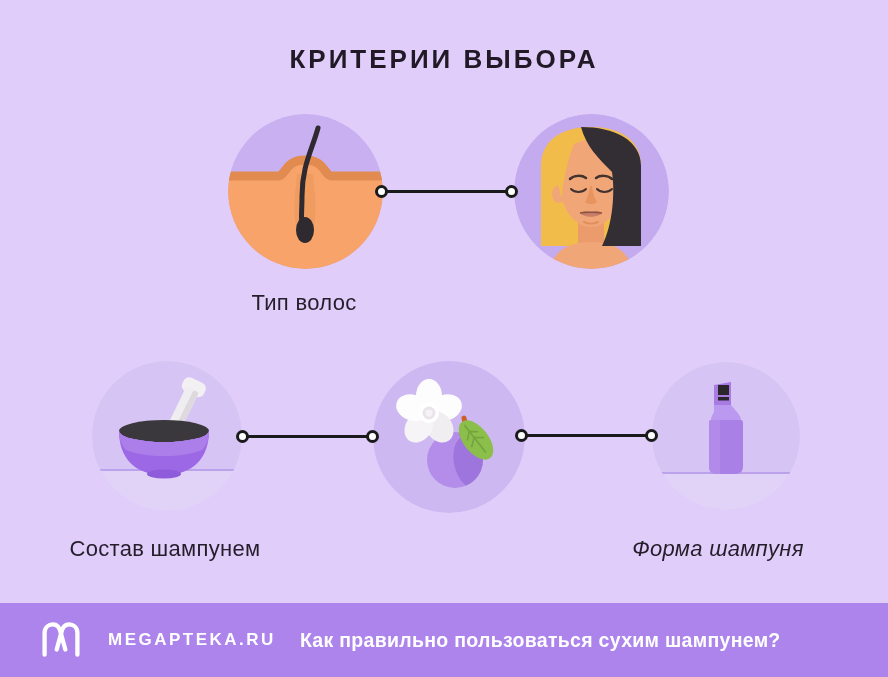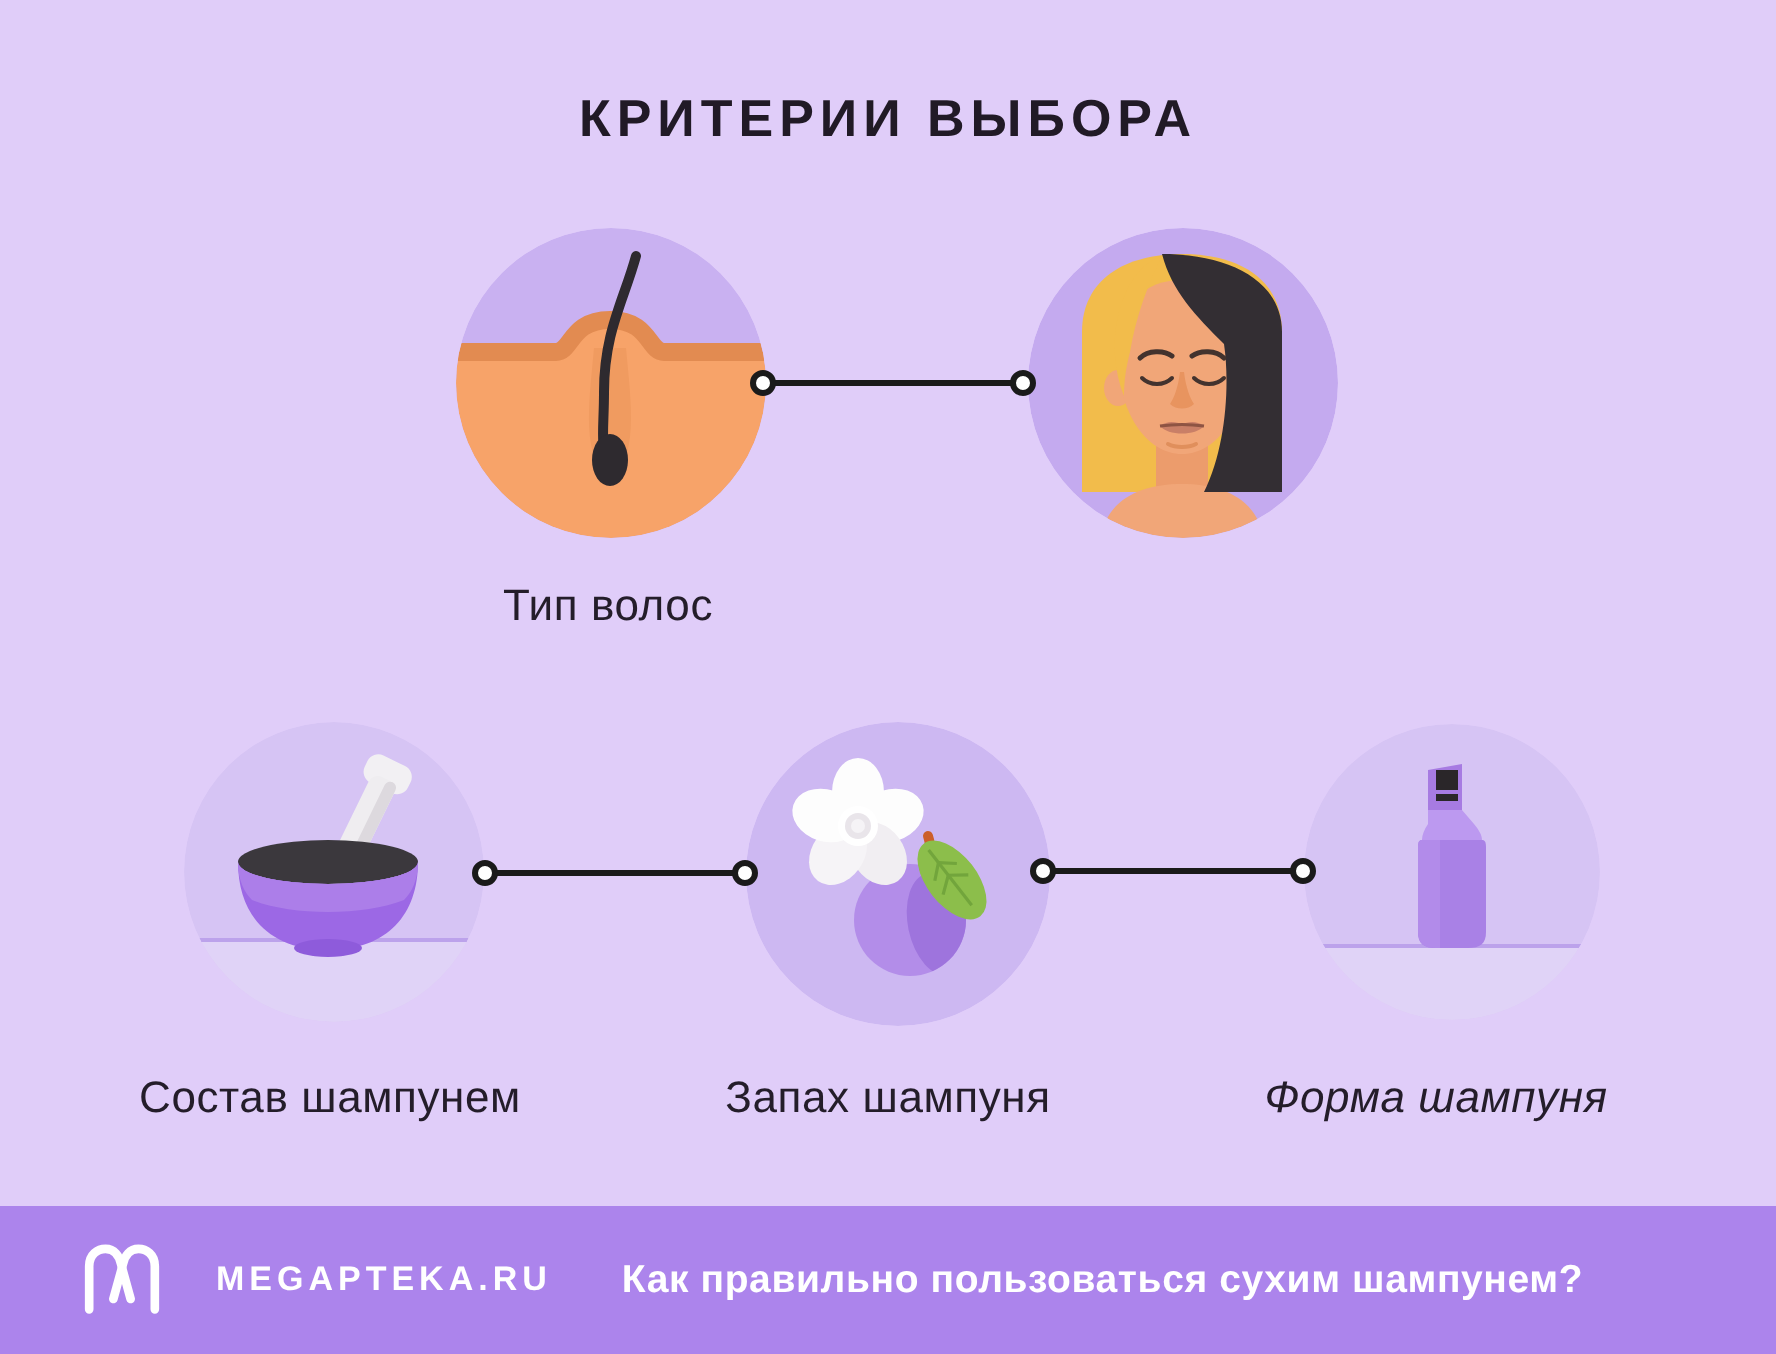--- a/index.html
+++ b/index.html
@@ -36,21 +36,21 @@
   .footer{
     position:absolute;left:0;top:603px;width:888px;height:74px;
     background:#AC84EC;display:flex;align-items:center;
   }
   .footer-logo{margin-left:40px;width:42px;height:38px;flex:0 0 auto;}
   .footer-brand{
     margin-left:26px;color:#FFFFFF;font-size:17px;font-weight:700;
     letter-spacing:2.5px;white-space:nowrap;
   }
   .footer-question{
-    margin-left:35px;color:#FFFFFF;font-size:19.5px;font-weight:700;
+    margin-left:24px;color:#FFFFFF;font-size:19.5px;font-weight:700;
     letter-spacing:0.3px;white-space:nowrap;
   }
 </style>
 </head>
 <body>
 
 <div class="canvas">
 
   <div class="title">КРИТЕРИИ ВЫБОРА</div>
 
@@ -190,21 +190,20 @@
 
   <div class="conn-line" style="left:242px;top:435px;width:130px;"></div>
   <div class="conn-ring" style="left:235.5px;top:429.5px;"></div>
   <div class="conn-ring" style="left:365.5px;top:429.5px;"></div>
 
   <div class="conn-line" style="left:521px;top:434px;width:130px;"></div>
   <div class="conn-ring" style="left:514.5px;top:428.5px;"></div>
   <div class="conn-ring" style="left:644.5px;top:428.5px;"></div>
 
   <div class="label l3">Состав шампунем</div>
-  <div class="label l4">Запах шампуня</div>
   <div class="label l5">Форма шампуня</div>
 
   <div class="footer">
     <svg class="footer-logo" viewBox="0 0 48 44">
       <g fill="none" stroke="#FFFFFF" stroke-width="5" stroke-linecap="round" stroke-linejoin="round">
         <path d="M5,39 V14 C5,7 10,4 14.5,4 C19.5,4 22.5,8 23.5,13 L29,33"></path>
         <path d="M43,39 V14 C43,7 38,4 33.5,4 C28.5,4 25.5,8 24.5,13 L19,33"></path>
       </g>
     </svg>
     <div class="footer-brand">MEGAPTEKA.RU</div>

